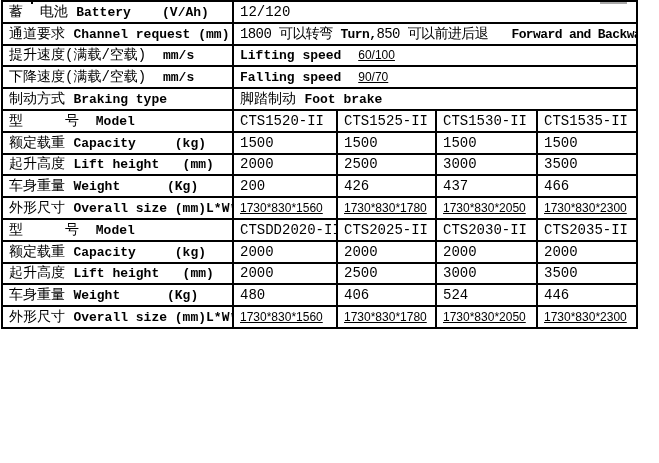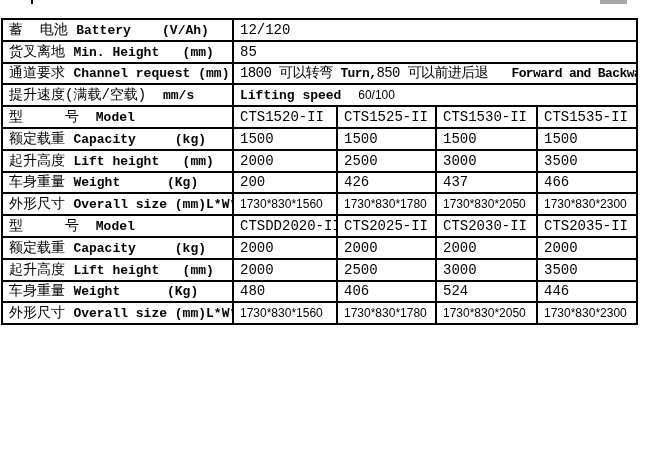--- a/index.html
+++ b/index.html
@@ -2,35 +2,35 @@
 <html><head>
 <meta charset="utf-8">
 <style>
   html,body{margin:0;padding:0;}
   body{
     width:659px;height:463px;background:#ffffff;position:relative;overflow:hidden;
     font-family:"Liberation Mono","DejaVu Sans Mono",monospace;color:#000;
   }
   table.spec{
     border-collapse:collapse;table-layout:fixed;
-    position:absolute;left:1px;top:18px;width:636px;
+    position:absolute;left:1px;top:0;width:636px;
   }
   td{
     border:2px solid #000;
     height:19.8px;
     padding:0 2px 0 6px;
     vertical-align:middle;
     white-space:pre;
     overflow:hidden;
     font-size:14px;
     line-height:1;
   }
   span.seg{white-space:pre;}
   .b{font-weight:bold;font-size:13px;}
-  .sm{font-size:12px;font-family:"Liberation Sans",sans-serif;}
+  .sm{font-size:12px;font-family:"Liberation Sans",sans-serif;text-decoration:underline;}
   td.tight{letter-spacing:-0.6px;}
   .artifact-gray{
     position:absolute;left:600px;top:0;width:27px;height:4px;background:#a8a8a8;
   }
   .artifact-tick{
     position:absolute;left:31px;top:0;width:2px;height:4px;background:#000;
   }
 </style>
 </head>
 <body>
@@ -45,30 +45,34 @@
     <col style="width:99px">
     <col style="width:101px">
     <col style="width:100px">
   </colgroup>
   <tbody>
       <tr>
         <td><span class="seg">蓄  电池 </span><span class="seg b">Battery    (V/Ah)</span></td>
         <td colspan="4"><span class="seg">12/120</span></td>
       </tr>
       <tr>
-        <td><span class="seg">货叉离地 </span><span class="seg b">Min. Height   (mm)</span></td>
-        <td colspan="4"><span class="seg">85</span></td>
-      </tr>
-      <tr>
         <td><span class="seg">通道要求 </span><span class="seg b">Channel request (mm)</span></td>
         <td colspan="4" class="tight"><span class="seg">1800 可以转弯 </span><span class="seg b">Turn,</span><span class="seg">850 可以前进后退   </span><span class="seg b">Forward and Backward</span></td>
       </tr>
       <tr>
         <td><span class="seg">提升速度(满载/空载)  </span><span class="seg b">mm/s</span></td>
         <td colspan="4"><span class="seg b">Lifting speed</span><span class="seg">  </span><span class="seg sm">60/100</span></td>
+      </tr>
+      <tr>
+        <td><span class="seg">下降速度(满载/空载)  </span><span class="seg b">mm/s</span></td>
+        <td colspan="4"><span class="seg b">Falling speed</span><span class="seg">  </span><span class="seg sm">90/70</span></td>
+      </tr>
+      <tr>
+        <td><span class="seg">制动方式 </span><span class="seg b">Braking type</span></td>
+        <td colspan="4"><span class="seg">脚踏制动 </span><span class="seg b">Foot brake</span></td>
       </tr>
       <tr>
         <td><span class="seg">型     号  </span><span class="seg b">Model</span></td>
         <td><span class="seg">CTS1520-II</span></td>
         <td><span class="seg">CTS1525-II</span></td>
         <td><span class="seg">CTS1530-II</span></td>
         <td><span class="seg">CTS1535-II</span></td>
       </tr>
       <tr>
         <td><span class="seg">额定载重 </span><span class="seg b">Capacity     (kg)</span></td>

